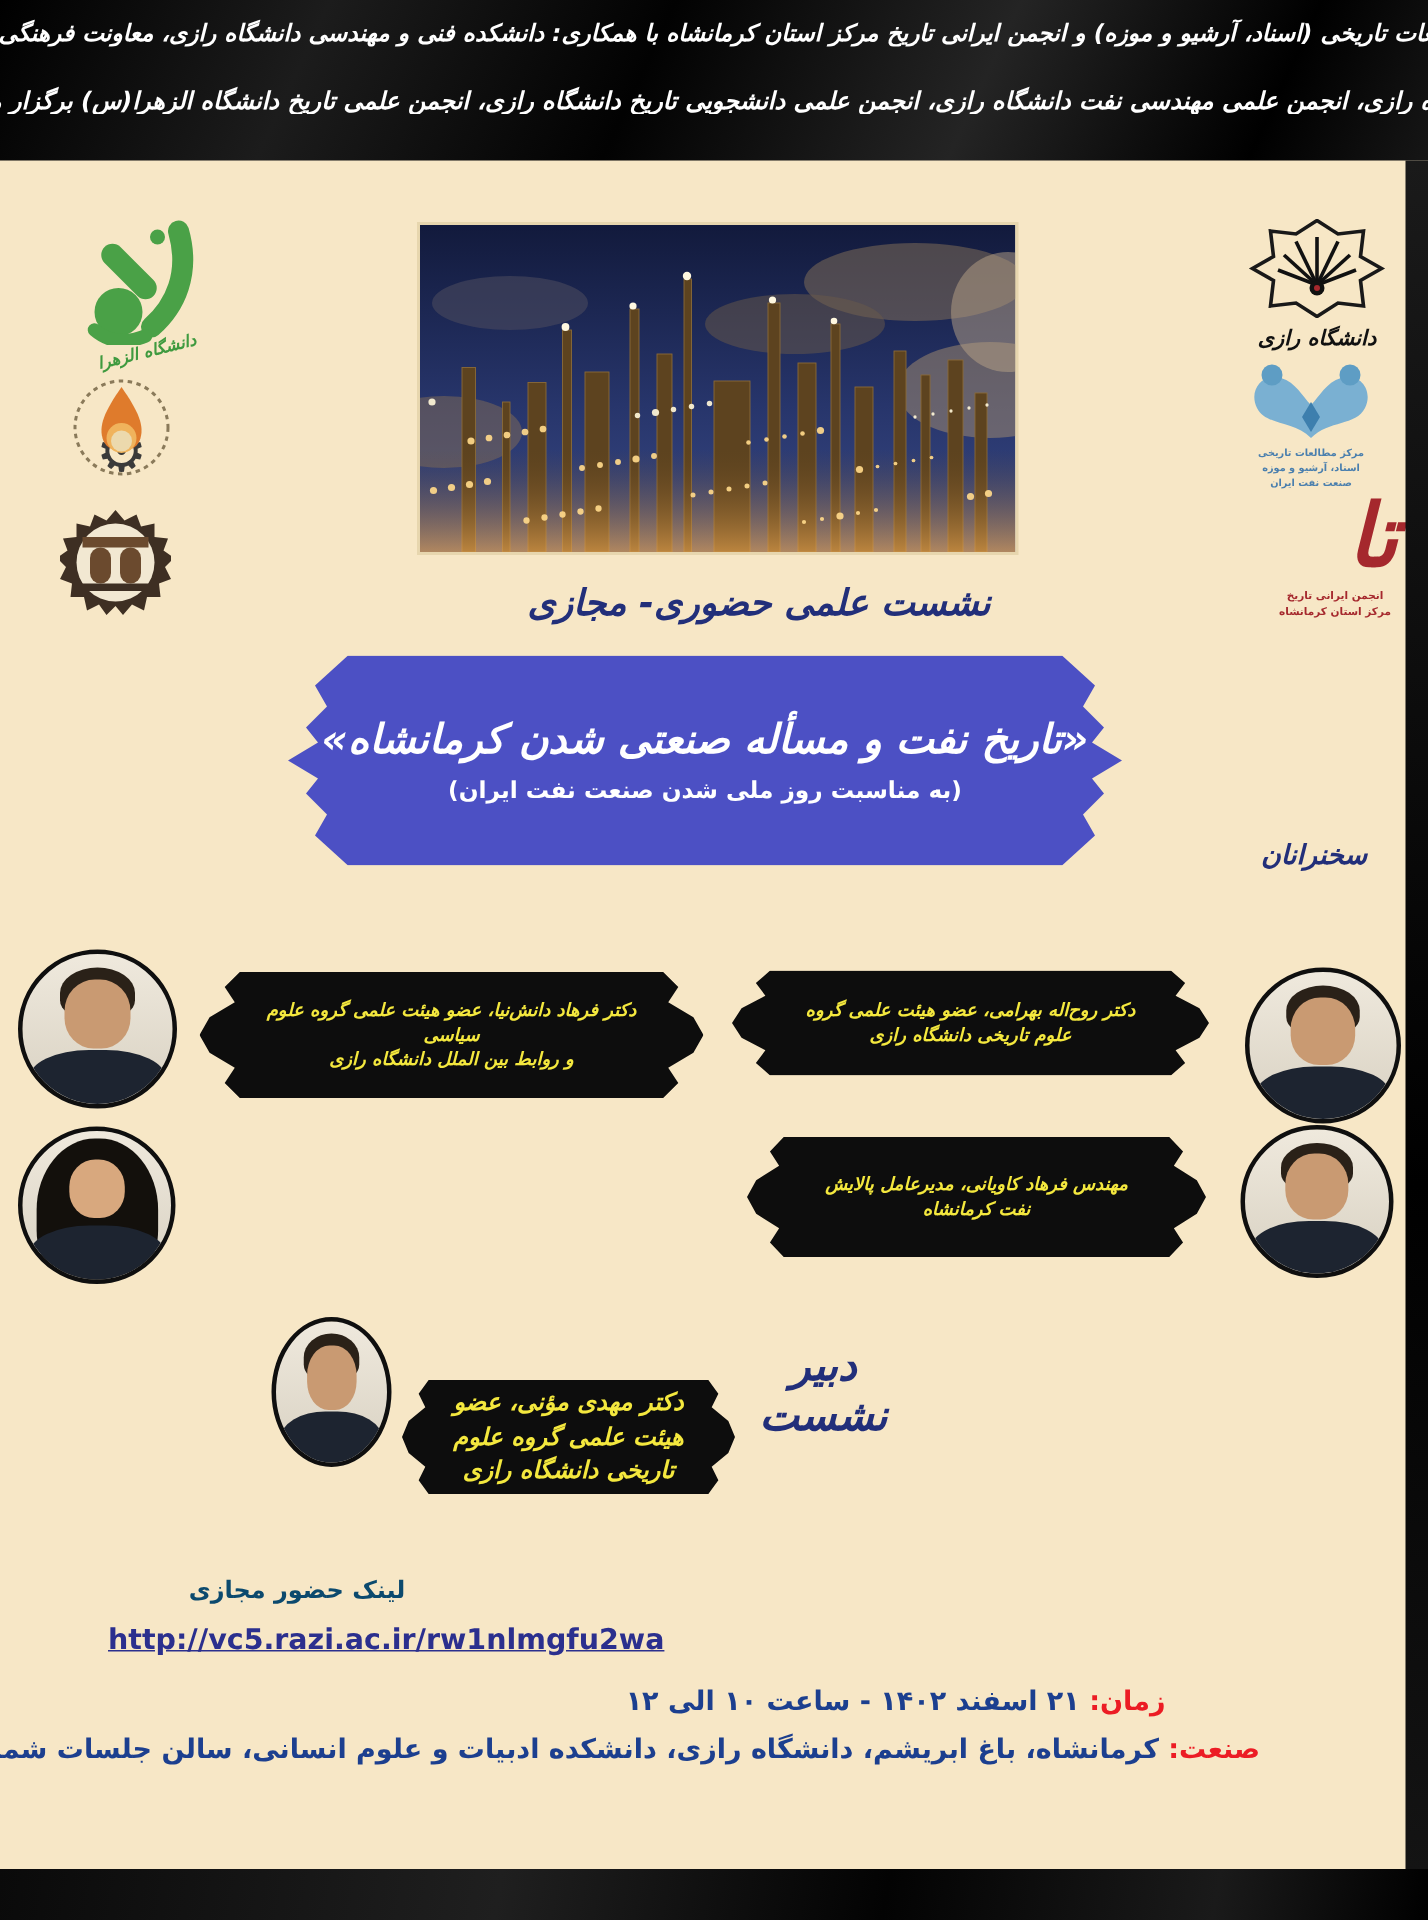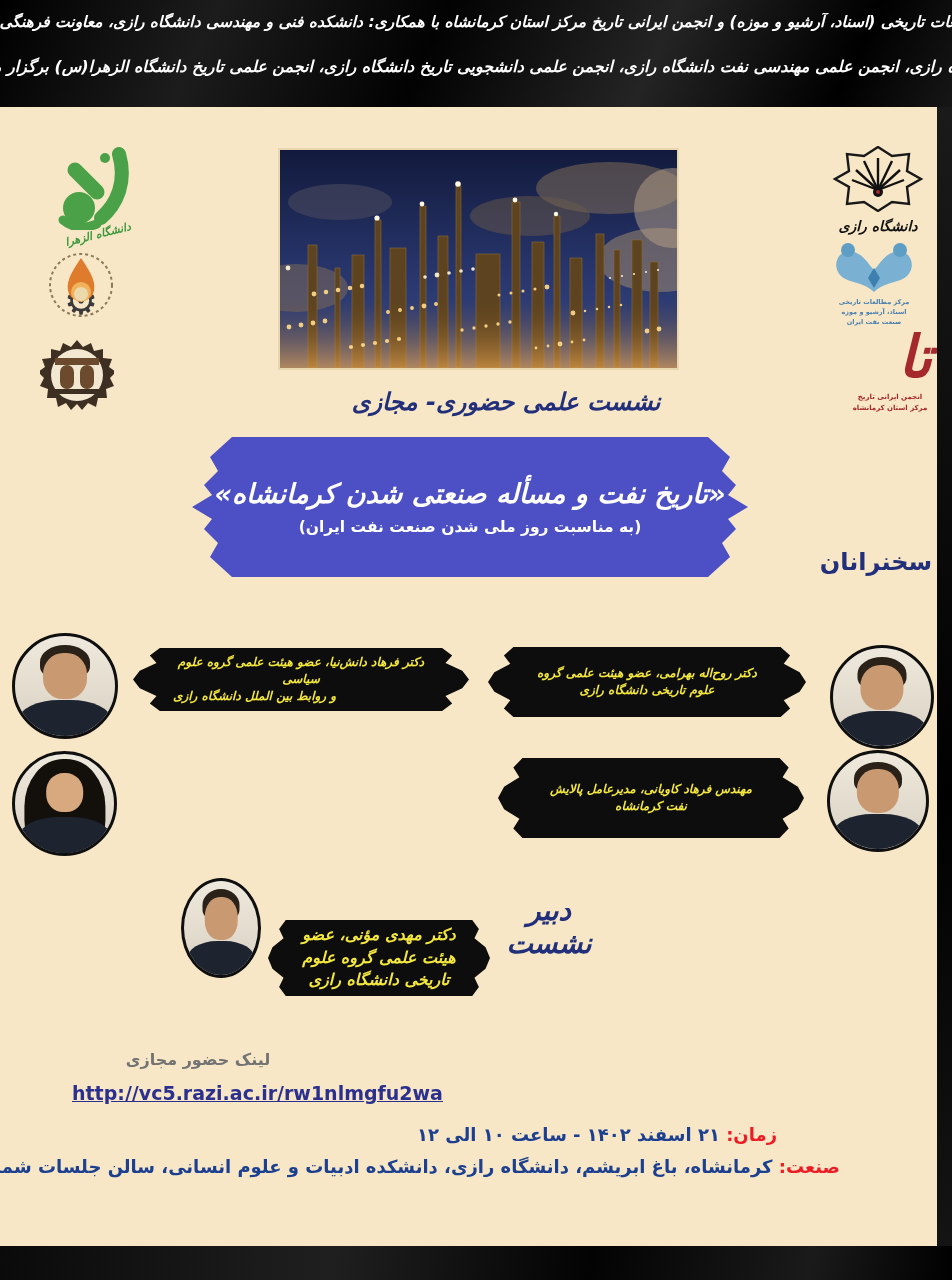--- a/index.html
+++ b/index.html
@@ -31,42 +31,42 @@
   .blue-lines{color:#4a7fae;}
   .red-lines{color:#a5282d;font-size:7px;line-height:1.6;}
   .red-glyph{color:#a5282d;font-size:58px;font-weight:bold;line-height:1;font-style:italic;text-align:right;}
 
   
   .photo{position:absolute;left:280px;top:150px;width:397px;height:218px;outline:2px solid #e7d6ae;}
 
   
   .session-type{position:absolute;left:0;top:388px;width:952px;text-align:center;transform:translateX(30px);
     color:var(--navy);font-size:24px;font-weight:bold;font-style:italic;direction:rtl;}
-  .speakers-heading{position:absolute;left:806px;top:548px;width:140px;text-align:center;
-    color:var(--navy);font-size:24px;font-weight:bold;direction:rtl;}
+  .speakers-heading{position:absolute;left:806px;top:560px;width:140px;text-align:center;
+    color:var(--navy);font-size:18px;font-weight:bold;font-style:italic;direction:rtl;}
   .chair-label{position:absolute;left:494px;top:894px;width:110px;text-align:center;
     color:var(--navy);font-size:28px;font-weight:bold;font-style:italic;direction:rtl;}
 
   
   .title-banner{position:absolute;left:192px;top:437px;width:556px;height:140px;background:var(--banner-blue);
     display:flex;flex-direction:column;align-items:center;justify-content:center;gap:9px;padding:4px 42px;
     clip-path:polygon(40px 0,516px 0,538px 20px,530px 34px,544px 48px,536px 58px,556px 70px,536px 82px,
       544px 92px,530px 106px,538px 120px,516px 140px,40px 140px,18px 120px,26px 106px,12px 92px,20px 82px,
       0 70px,20px 58px,12px 48px,26px 34px,18px 20px);}
   .title-line{color:#fff;font-size:27px;font-weight:bold;font-style:italic;direction:rtl;white-space:nowrap;}
   .subtitle-line{color:#fff;font-size:15.5px;font-weight:bold;direction:rtl;white-space:nowrap;}
 
   
   .cartouche{position:absolute;background:var(--badge-bg);display:flex;flex-direction:column;
     align-items:center;justify-content:center;text-align:center;padding:6px 40px;direction:rtl;
     color:var(--badge-yellow);font-weight:bold;font-style:italic;font-size:12px;line-height:1.4;
     clip-path:polygon(8% 0%,92% 0%,95% 12%,93% 24%,98% 36%,100% 50%,98% 64%,93% 76%,95% 88%,92% 100%,
       8% 100%,5% 88%,7% 76%,2% 64%,0% 50%,2% 36%,7% 24%,5% 12%);}
   .b-s1{left:488px;top:647px;width:318px;height:70px;}
-  .b-s2{left:133px;top:648px;width:336px;height:63px;align-items:flex-end;}
+  .b-s2{left:133px;top:648px;width:336px;height:84px;}
   .b-s3{left:498px;top:758px;width:306px;height:80px;}
   .b-s4{left:127px;top:758px;width:316px;height:82px;}
   .b-chair{left:268px;top:920px;width:222px;height:76px;font-size:16px;padding:5px 30px;}
 
   
   .portrait{position:absolute;border:3px solid #0f0f0f;border-radius:50%;overflow:hidden;
     background:linear-gradient(#efe9dd,#d8d1c2);}
   .p-s1{left:830px;top:645px;width:104px;height:104px;}
   .p-s2{left:12px;top:633px;width:106px;height:106px;}
   .p-s3{left:827px;top:750px;width:102px;height:102px;}
@@ -77,21 +77,21 @@
   .portrait .head{position:absolute;left:50%;top:17%;width:44%;height:46%;transform:translateX(-50%);
     background:#c99a72;border-radius:46% 46% 44% 44%;}
   .portrait .shoulders{position:absolute;left:50%;bottom:-8%;width:92%;height:44%;transform:translateX(-50%);
     background:#1d2430;border-radius:44% 44% 0 0;}
   .portrait.woman .hijab{position:absolute;left:50%;top:5%;width:82%;height:100%;transform:translateX(-50%);
     background:#13100c;border-radius:48% 48% 38% 38%;}
   .portrait.woman .head{top:19%;width:38%;height:40%;background:#d8a87e;}
 
   
   .link-label{position:absolute;left:118px;top:1050px;width:160px;text-align:center;direction:rtl;
-    color:#737373;font-size:16px;font-weight:bold;}
+    color:#0c4a6e;font-size:16px;font-weight:bold;}
   .link-url{position:absolute;left:72px;top:1082px;direction:ltr;color:var(--link);font-size:19px;
     font-weight:bold;text-decoration:underline;}
   .sched{position:absolute;direction:rtl;font-size:18px;font-weight:bold;color:var(--sched-navy);white-space:nowrap;}
   .sched .lbl{color:var(--red);}
   .sched.time{right:175px;top:1124px;}
   .sched.place{right:112px;top:1156px;}
 </style>
 </head>
 <body>
 

